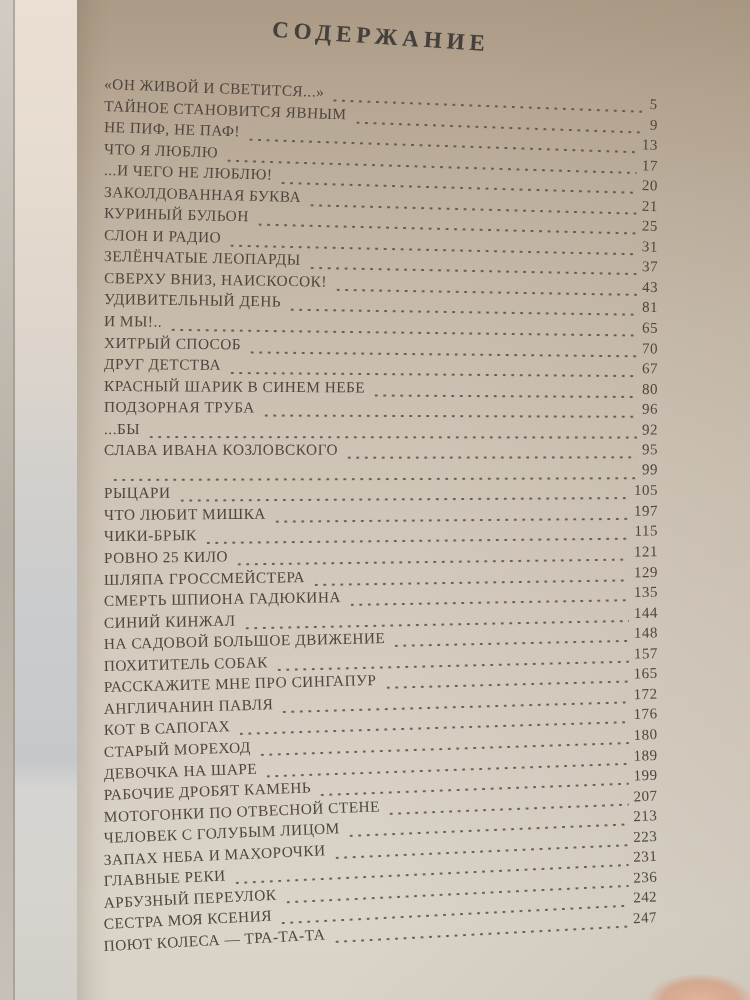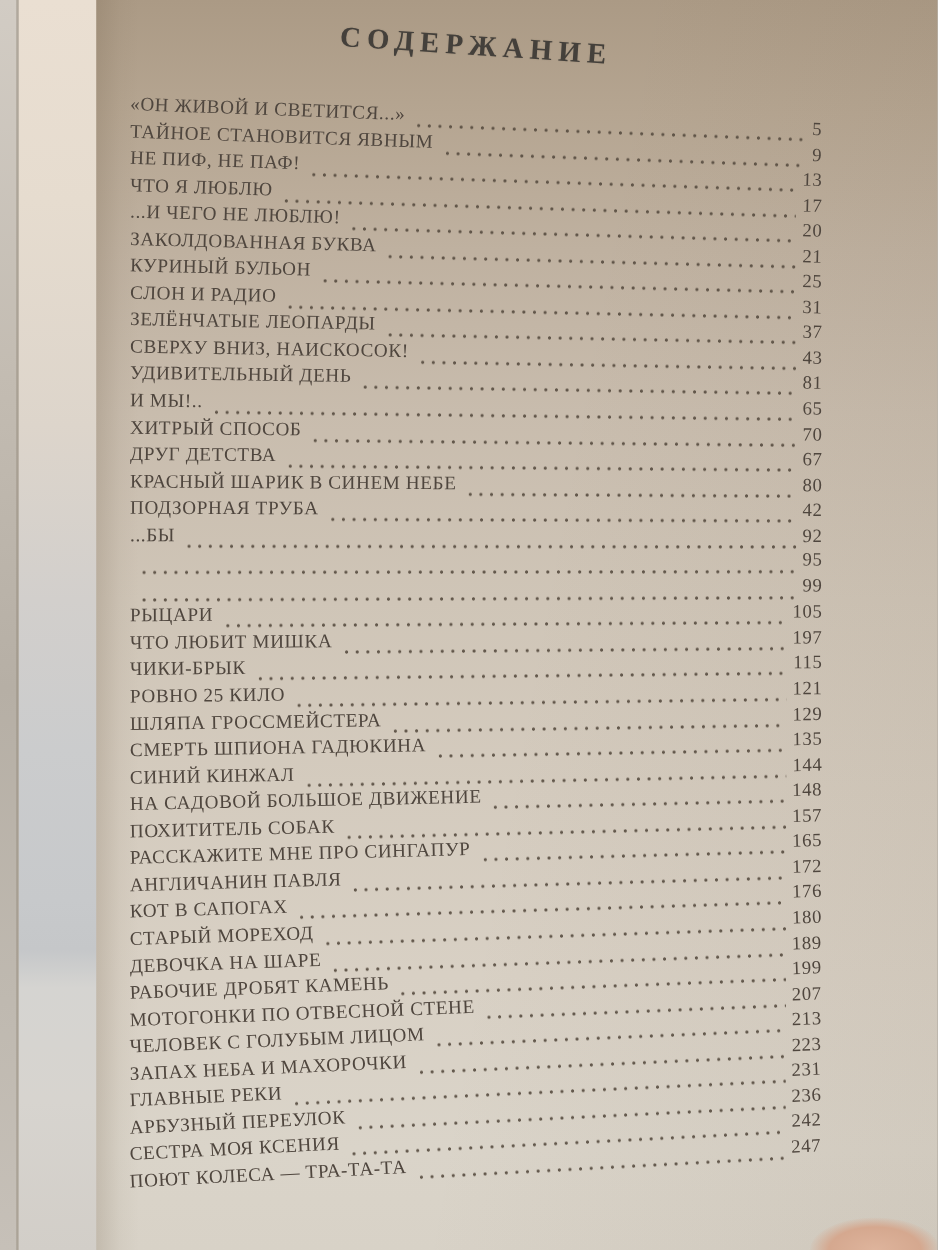--- a/index.html
+++ b/index.html
@@ -138,28 +138,29 @@
     <span class="toc-page">67</span>
   </div>
         <div class="toc-row" style="--tilt: 0.32deg;">
     <span class="toc-title">КРАСНЫЙ ШАРИК В СИНЕМ НЕБЕ</span>
     <span class="toc-dots"></span>
     <span class="toc-page">80</span>
   </div>
         <div class="toc-row" style="--tilt: 0.19deg;">
     <span class="toc-title">ПОДЗОРНАЯ ТРУБА</span>
     <span class="toc-dots"></span>
-    <span class="toc-page">42</span>
+    <span class="toc-page">96</span>
   </div>
         <div class="toc-row" style="--tilt: 0.06deg;">
     <span class="toc-title">...БЫ</span>
     <span class="toc-dots"></span>
     <span class="toc-page">92</span>
   </div>
         <div class="toc-row" style="--tilt: -0.07deg;">
+    <span class="toc-title">СЛАВА ИВАНА КОЗЛОВСКОГО</span>
     <span class="toc-dots"></span>
     <span class="toc-page">95</span>
   </div>
         <div class="toc-row" style="--tilt: -0.19deg;">
     <span class="toc-dots"></span>
     <span class="toc-page">99</span>
   </div>
         <div class="toc-row" style="--tilt: -0.32deg;">
     <span class="toc-title">РЫЦАРИ</span>
     <span class="toc-dots"></span>

